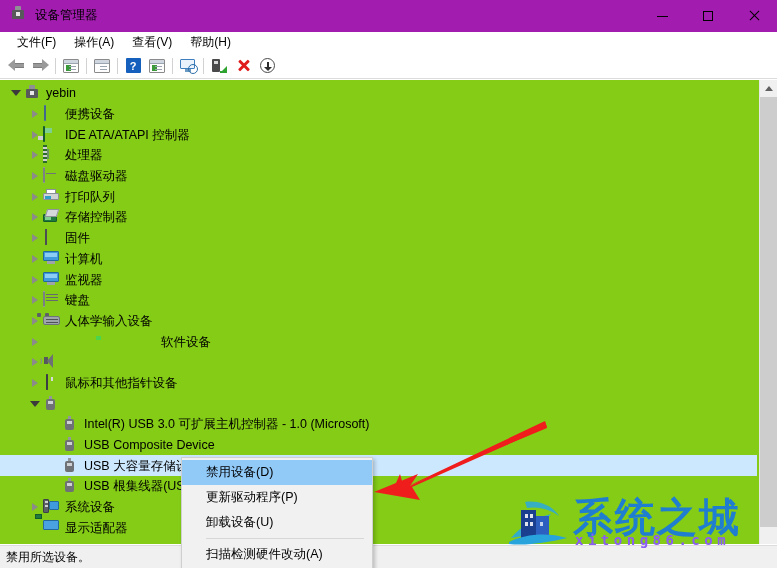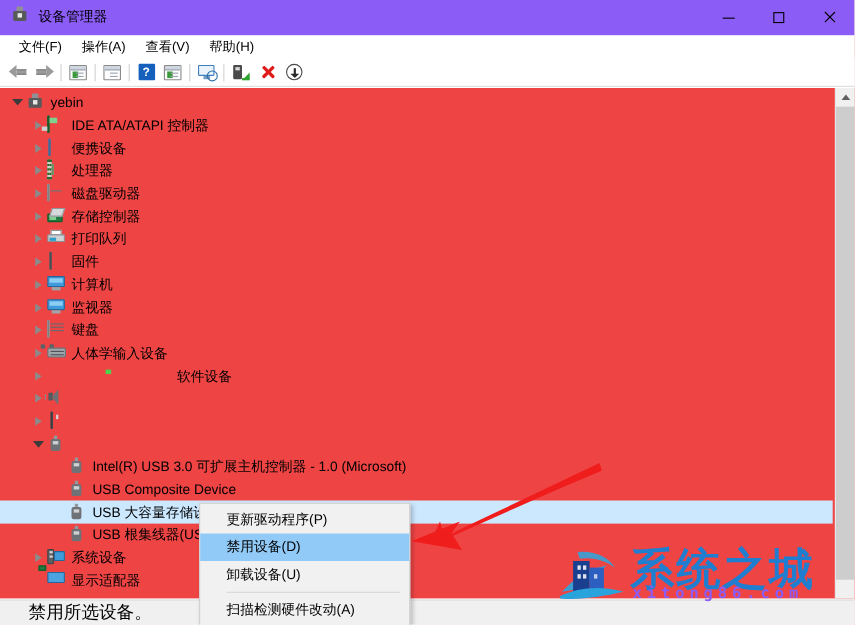--- a/index.html
+++ b/index.html
@@ -5,21 +5,21 @@
   html,body{margin:0;padding:0;}
   body{
     width:777px;height:568px;overflow:hidden;
     font-family:"Liberation Sans","DejaVu Sans",sans-serif;
     font-size:12px;color:#000;background:#fff;
     -webkit-font-smoothing:antialiased;
   }
   .window{position:relative;width:777px;height:568px;background:#fff;overflow:hidden;}
 
   
-  .titlebar{position:absolute;left:0;top:0;width:777px;height:32px;background:#8b5cf6;}
+  .titlebar{position:absolute;left:0;top:0;width:777px;height:32px;background:#a21caf;}
   .title-left{position:absolute;left:10px;top:6px;display:flex;align-items:center;gap:7px;}
   .title-icon{width:18px;height:18px;position:relative;}
   .title-text{font-size:12.5px;color:#000;line-height:18px;}
   .winbtns{position:absolute;right:0;top:0;display:flex;height:32px;}
   .winbtn{width:46px;height:32px;display:flex;align-items:center;justify-content:center;}
   .glyph-min{width:11px;height:1px;background:#000;display:block;}
   .glyph-max{width:10px;height:10px;border:1px solid #000;display:block;box-sizing:border-box;}
   .glyph-close{width:12px;height:12px;position:relative;display:block;}
   .glyph-close:before,.glyph-close:after{content:"";position:absolute;left:0;top:5px;width:13px;height:1px;background:#000;}
   .glyph-close:before{transform:rotate(45deg);}
@@ -60,21 +60,21 @@
   .drv-ico .grn2{position:absolute;right:0;bottom:0;width:7px;height:2px;background:#2fa32f;}
   .x-ico{width:15px;height:15px;position:relative;}
   .x-ico:before,.x-ico:after{content:"";position:absolute;left:1px;top:6px;width:14px;height:3.2px;background:#e01b1b;border-radius:1px;}
   .x-ico:before{transform:rotate(45deg);}
   .x-ico:after{transform:rotate(-45deg);}
   .dn-ico{width:15px;height:15px;border:1.3px solid #4a4a4a;border-radius:50%;position:relative;box-sizing:border-box;background:#fff;}
   .dn-ico .stem{position:absolute;left:6px;top:2.5px;width:2.6px;height:6px;background:#2b2b2b;}
   .dn-ico .tip{position:absolute;left:3.5px;top:7.5px;width:0;height:0;border-left:4px solid transparent;border-right:4px solid transparent;border-top:4.5px solid #2b2b2b;}
 
   
-  .pane{position:absolute;left:0;top:80px;width:777px;height:464px;background:#ef4444;overflow:hidden;}
+  .pane{position:absolute;left:0;top:80px;width:777px;height:464px;background:#84cc16;overflow:hidden;}
   .tree{position:absolute;left:0;top:3px;width:757px;}
   .row{height:20.7px;display:flex;align-items:center;position:relative;white-space:nowrap;}
   .row.sel{background:#cce8ff;}
   .exp{width:16px;height:20px;display:flex;align-items:center;justify-content:center;flex:0 0 16px;}
   .chev{width:0;height:0;border-top:4.5px solid transparent;border-bottom:4.5px solid transparent;border-left:6px solid #8b8b8b;}
   .chev.open{border-left:5px solid transparent;border-right:5px solid transparent;border-top:6px solid #3b3b3b;border-bottom:0;}
   .ti{width:17px;height:16px;flex:0 0 17px;margin-right:5px;position:relative;}
   .lbl{font-size:12.5px;color:#000;line-height:16px;}
 
   
@@ -137,21 +137,21 @@
 
   
   .vscroll{position:absolute;right:0;top:80px;width:17px;height:464px;background:#f0f0f0;border-left:1px solid #e6e6e6;}
   .vs-up,.vs-dn{width:17px;height:17px;display:flex;align-items:center;justify-content:center;background:#f0f0f0;}
   .vs-up{position:absolute;top:0;}
   .tri-u{width:0;height:0;border-left:4px solid transparent;border-right:4px solid transparent;border-bottom:5px solid #606060;}
   .vs-thumb{position:absolute;left:0;top:17px;width:17px;height:430px;background:#cdcdcd;}
 
   
   .statusbar{position:absolute;left:0;bottom:0;width:777px;height:23px;background:#f0f0f0;border-top:1px solid #dcdcdc;display:flex;align-items:center;padding-left:6px;box-sizing:border-box;}
-  .status-text{font-size:16px;color:#000;margin-left:20px;}
+  .status-text{font-size:12px;color:#000;}
 
   
   .ctxmenu{position:absolute;left:181px;top:457px;width:192px;background:#f1f1f1;border:1px solid #cfcfcf;box-shadow:2px 2px 4px rgba(0,0,0,0.22);padding:2px 0;box-sizing:border-box;z-index:30;}
   .ctxitem{height:25px;display:flex;align-items:center;padding-left:24px;font-size:12.5px;color:#000;box-sizing:border-box;}
   .ctxitem.hi{background:#91c9f7;}
   .ctxsep{height:1px;background:#d7d7d7;margin:3px 8px 3px 24px;}
 
   
   .redarrow{position:absolute;left:352px;top:418px;width:195px;height:85px;z-index:40;pointer-events:none;}
 
@@ -264,62 +264,62 @@
           <span class="exp">
             <span class="chev open"></span>
           </span>
           <span class="ti"><span class="ic-root"><span class="t"></span><span class="b"></span></span></span>
           <span class="lbl">yebin</span>
         </div>
         <div class="row" style="padding-left: 27px;">
           <span class="exp">
             <span class="chev"></span>
           </span>
+          <span class="ti"><span class="ic-port"></span></span>
+          <span class="lbl">便携设备</span>
+        </div>
+        <div class="row" style="padding-left: 27px;">
+          <span class="exp">
+            <span class="chev"></span>
+          </span>
           <span class="ti"><span class="ic-ide"></span></span>
           <span class="lbl">IDE ATA/ATAPI 控制器</span>
         </div>
         <div class="row" style="padding-left: 27px;">
           <span class="exp">
             <span class="chev"></span>
           </span>
-          <span class="ti"><span class="ic-port"></span></span>
-          <span class="lbl">便携设备</span>
-        </div>
-        <div class="row" style="padding-left: 27px;">
-          <span class="exp">
-            <span class="chev"></span>
-          </span>
           <span class="ti"><span class="ic-cpu"></span></span>
           <span class="lbl">处理器</span>
         </div>
         <div class="row" style="padding-left: 27px;">
           <span class="exp">
             <span class="chev"></span>
           </span>
           <span class="ti"><span class="ic-disk"></span></span>
           <span class="lbl">磁盘驱动器</span>
         </div>
         <div class="row" style="padding-left: 27px;">
           <span class="exp">
             <span class="chev"></span>
           </span>
+          <span class="ti"><span class="ic-print"><span class="pp"></span><span class="bd"></span><span class="cy"></span></span></span>
+          <span class="lbl">打印队列</span>
+        </div>
+        <div class="row" style="padding-left: 27px;">
+          <span class="exp">
+            <span class="chev"></span>
+          </span>
           <span class="ti"><span class="ic-stor"><span class="a"></span><span class="w"></span></span></span>
           <span class="lbl">存储控制器</span>
         </div>
         <div class="row" style="padding-left: 27px;">
           <span class="exp">
             <span class="chev"></span>
           </span>
-          <span class="ti"><span class="ic-print"><span class="pp"></span><span class="bd"></span><span class="cy"></span></span></span>
-          <span class="lbl">打印队列</span>
-        </div>
-        <div class="row" style="padding-left: 27px;">
-          <span class="exp">
-            <span class="chev"></span>
-          </span>
           <span class="ti"><span class="ic-fw"></span></span>
           <span class="lbl">固件</span>
         </div>
         <div class="row" style="padding-left: 27px;">
           <span class="exp">
             <span class="chev"></span>
           </span>
           <span class="ti"><span class="ic-comp"><span class="scr"></span><span class="st"></span></span></span>
           <span class="lbl">计算机</span>
         </div>
@@ -355,20 +355,21 @@
           <span class="exp">
             <span class="chev"></span>
           </span>
           <span class="ti"><span class="ic-snd"><span class="sp"></span><span class="cn"></span><span class="wv"></span></span></span>
         </div>
         <div class="row" style="padding-left: 27px;">
           <span class="exp">
             <span class="chev"></span>
           </span>
           <span class="ti"><span class="ic-mouse"></span></span>
+          <span class="lbl">鼠标和其他指针设备</span>
         </div>
         <div class="row" style="padding-left: 27px;">
           <span class="exp">
             <span class="chev open"></span>
           </span>
           <span class="ti"><span class="ic-usb"><span class="nk"></span><span class="hd"></span></span></span>
         </div>
         <div class="row" style="padding-left: 46px;">
           <span class="exp"></span>
           <span class="ti"><span class="ic-usb"><span class="nk"></span><span class="hd"></span></span></span>
@@ -405,25 +406,25 @@
   </div>
 
   <div class="vscroll">
     <div class="vs-up">
         <span class="tri-u"></span>
       </div>
     <div class="vs-thumb"></div>
   </div>
 
   <div class="ctxmenu" id="ctxmenu">
+      <div class="ctxitem hi">
+        <span>禁用设备(D)</span>
+      </div>
       <div class="ctxitem">
         <span>更新驱动程序(P)</span>
-      </div>
-      <div class="ctxitem hi">
-        <span>禁用设备(D)</span>
       </div>
       <div class="ctxitem">
         <span>卸载设备(U)</span>
       </div>
       <div class="ctxsep"></div>
       <div class="ctxitem">
         <span>扫描检测硬件改动(A)</span>
       </div>
     </div>
 

